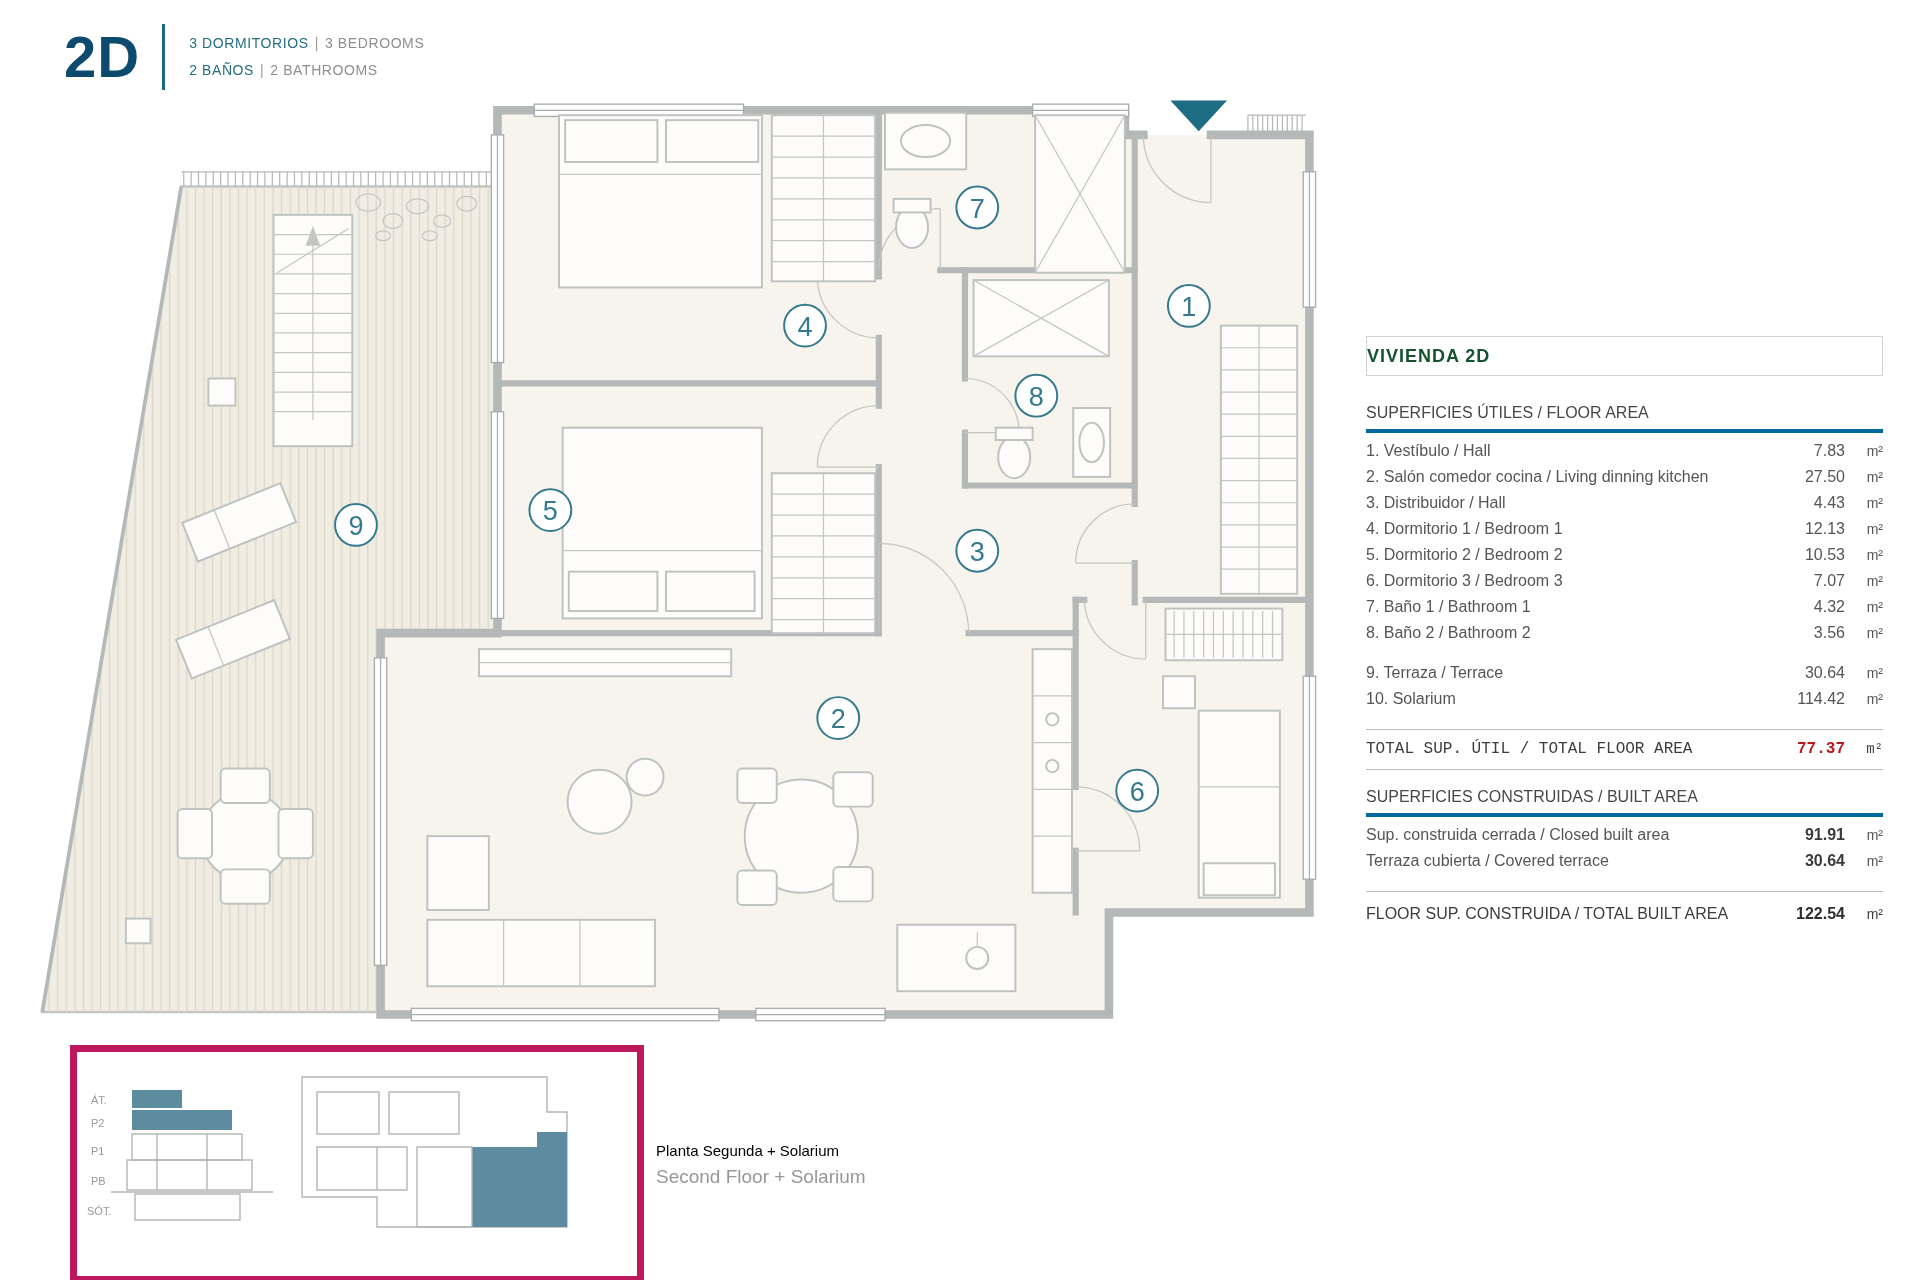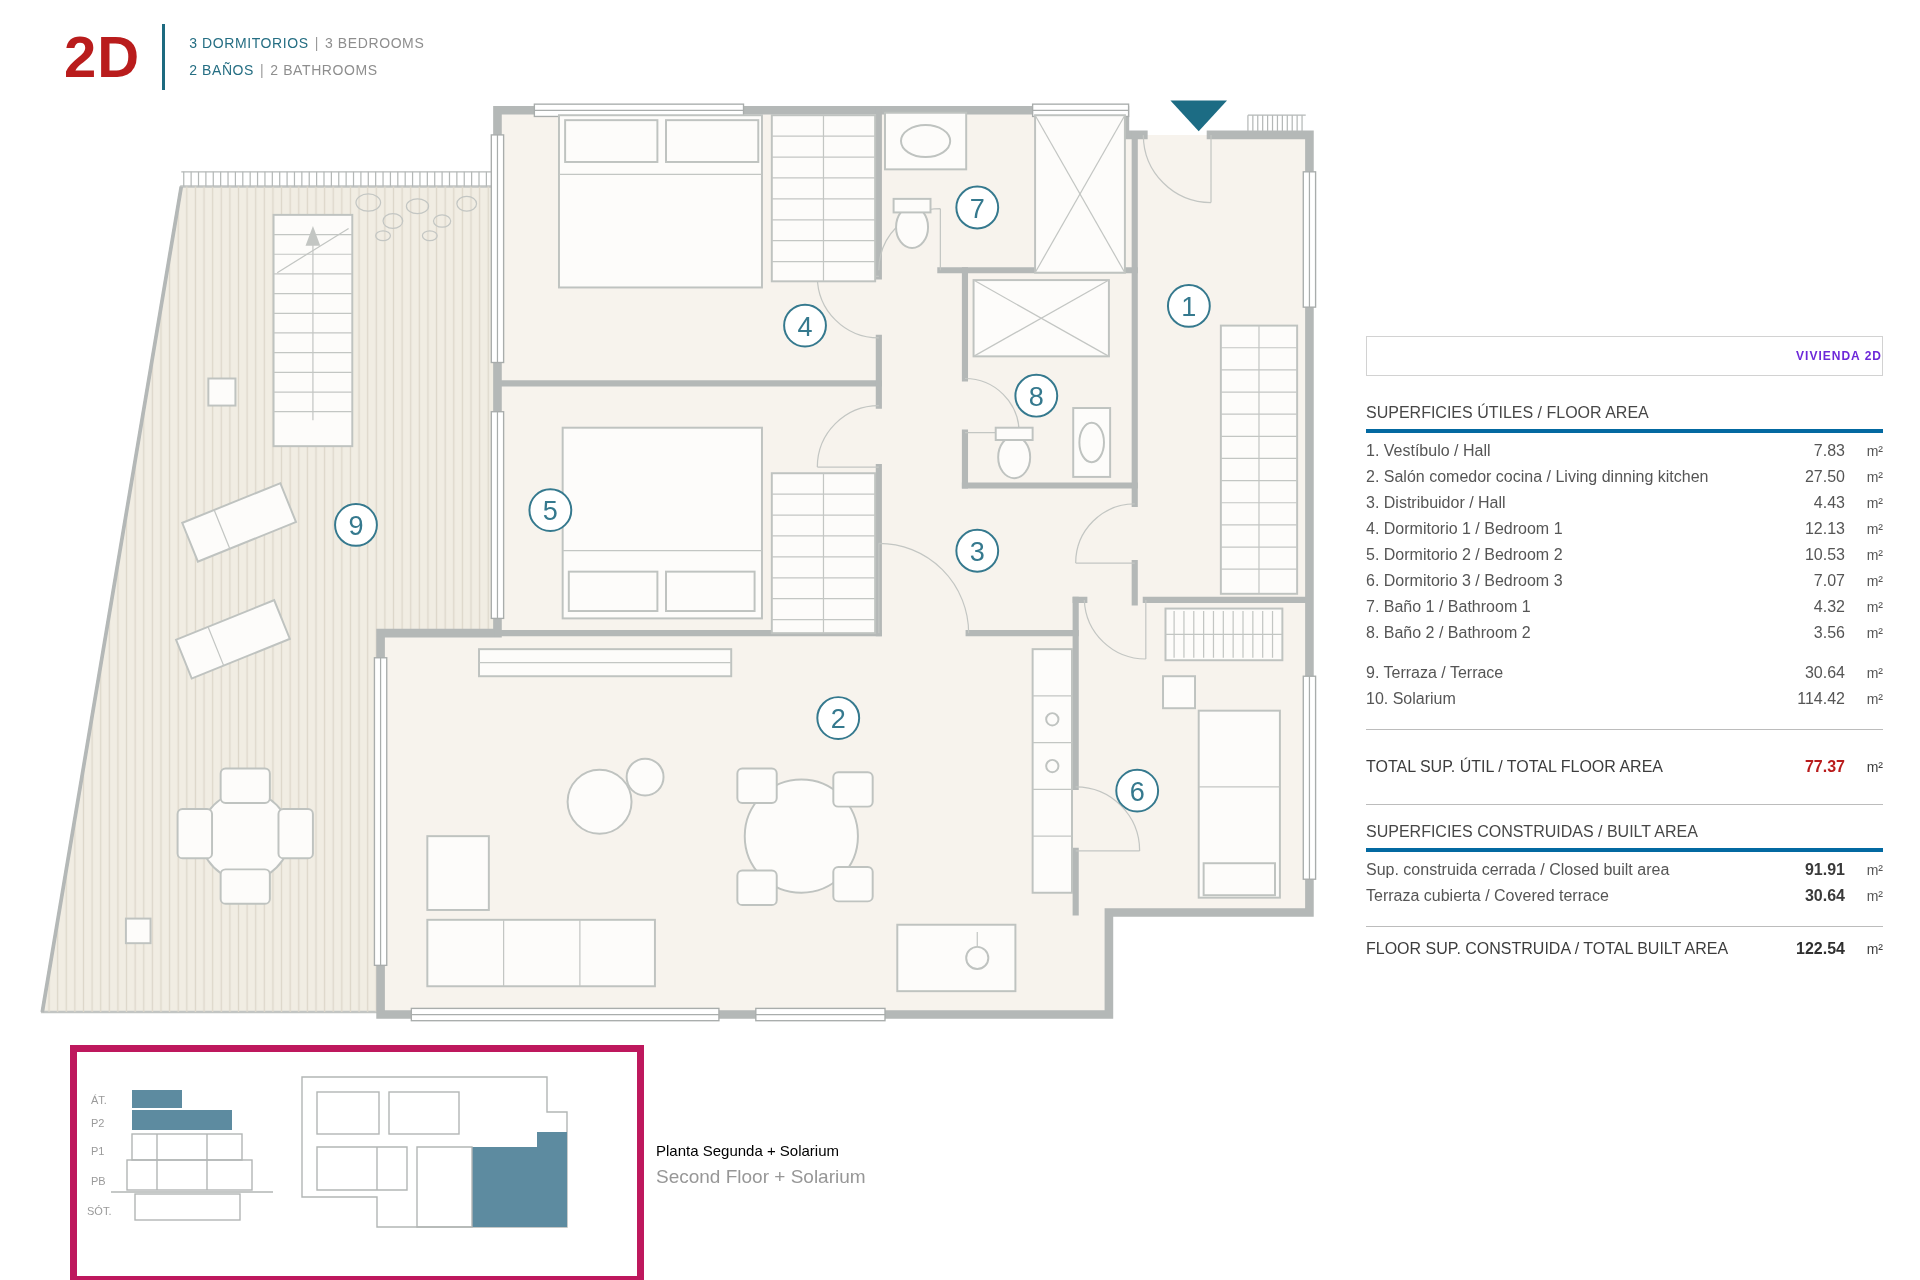--- a/index.html
+++ b/index.html
@@ -1,50 +1,50 @@
 <!DOCTYPE html>
 <html><head>
 <meta charset="utf-8">
 <style>
   html,body{margin:0;padding:0;background:#ffffff;}
   body{font-family:"Liberation Sans", sans-serif;}
   .page{position:relative;width:1920px;height:1280px;background:#fff;overflow:hidden;}
 
   
   .brand{position:absolute;left:64px;top:24px;display:flex;align-items:center;}
-  .unit-code{font-size:58px;font-weight:bold;color:#b91c1c;line-height:1;letter-spacing:1px;}
+  .unit-code{font-size:58px;font-weight:bold;color:#0c4a6e;line-height:1;letter-spacing:1px;}
   .brand-divider{width:3px;height:66px;background:#1d6a80;margin:0 24px 0 22px;}
   .brand-lines{font-size:14px;letter-spacing:.6px;color:#8e8e8e;line-height:27px;}
   .brand-lines .es{color:#256e83;}
   .brand-lines .sep{color:#9a9a9a;padding:0 6px;}
 
   
   .plan-wrap{position:absolute;left:36px;top:98px;width:1292px;height:935px;}
   .wall{stroke:#b4b8b7;stroke-width:7;fill:none;stroke-linecap:square;}
   .wall-i{stroke:#b4b8b7;stroke-width:5;fill:none;stroke-linecap:square;}
   .furn{stroke:#bfc3c0;stroke-width:1.6;fill:#fdfcfa;}
   .furn-n{stroke:#bfc3c0;stroke-width:1.6;fill:none;}
   .thin{stroke:#c3c6c3;stroke-width:1;fill:none;}
   .hatchln{stroke:#b4b8b7;stroke-width:1;fill:none;}
   .win{fill:#ffffff;stroke:#a9adac;stroke-width:1.1;}
   .winln{stroke:#a9adac;stroke-width:1;fill:none;}
   .badge circle{fill:#ffffff;stroke:#35798e;stroke-width:1.6;}
   .badge text{fill:#35798e;font-size:22px;text-anchor:middle;dominant-baseline:central;font-family:"Liberation Sans",sans-serif;}
 
   
   .area-table{position:absolute;left:1366px;top:336px;width:517px;font-size:16px;color:#555;}
-  .table-title-box{border:1px solid #d2d2d2;height:38px;display:flex;align-items:center;justify-content:flex-end;
-    font-weight:bold;font-size:12px;color:#6d28d9;letter-spacing:1px;margin-bottom:26px;}
+  .table-title-box{border:1px solid #d2d2d2;height:38px;display:flex;align-items:center;justify-content:flex-start;
+    font-weight:bold;font-size:18px;color:#14532d;letter-spacing:1px;margin-bottom:26px;}
   .tsection{color:#474747;padding:2px 0 7px;border-bottom:4px solid #0369a1;margin-bottom:5px;}
   .trow{display:flex;align-items:baseline;line-height:25px;}
   .tlabel{flex:1;}
   .tval{width:64px;text-align:right;}
   .tunit{width:38px;text-align:right;font-size:14px;}
   .gap{height:14px;}
-  .total-row{border-top:1px solid #bcbcbc;border-bottom:1px solid #bcbcbc;margin-top:17px;padding:24px 0;color:#3d3d3d;}
+  .total-row{border-top:1px solid #bcbcbc;border-bottom:1px solid #bcbcbc;margin-top:17px;padding:7px 0;color:#3d3d3d;font-family:Liberation Mono, monospace;}
   .total-row .tval{font-weight:bold;color:#b91c1c;}
   .built-block{margin-top:16px;}
   .built-val{font-weight:bold;color:#3a3a3a;}
   .total-final{border-top:1px solid #bcbcbc;margin-top:17px;padding-top:9px;color:#3d3d3d;}
   .total-final .tval{font-weight:bold;color:#2f2f2f;}
 
   
   .keyplan-box{position:absolute;left:70px;top:1045px;width:560px;height:224px;border:7px solid #be185d;background:#fff;}
   .kp-label{fill:#9a9a9a;font-size:11px;font-family:"Liberation Sans",sans-serif;}
   .kp-gray{stroke:#b2b6b5;stroke-width:1.4;fill:none;}

